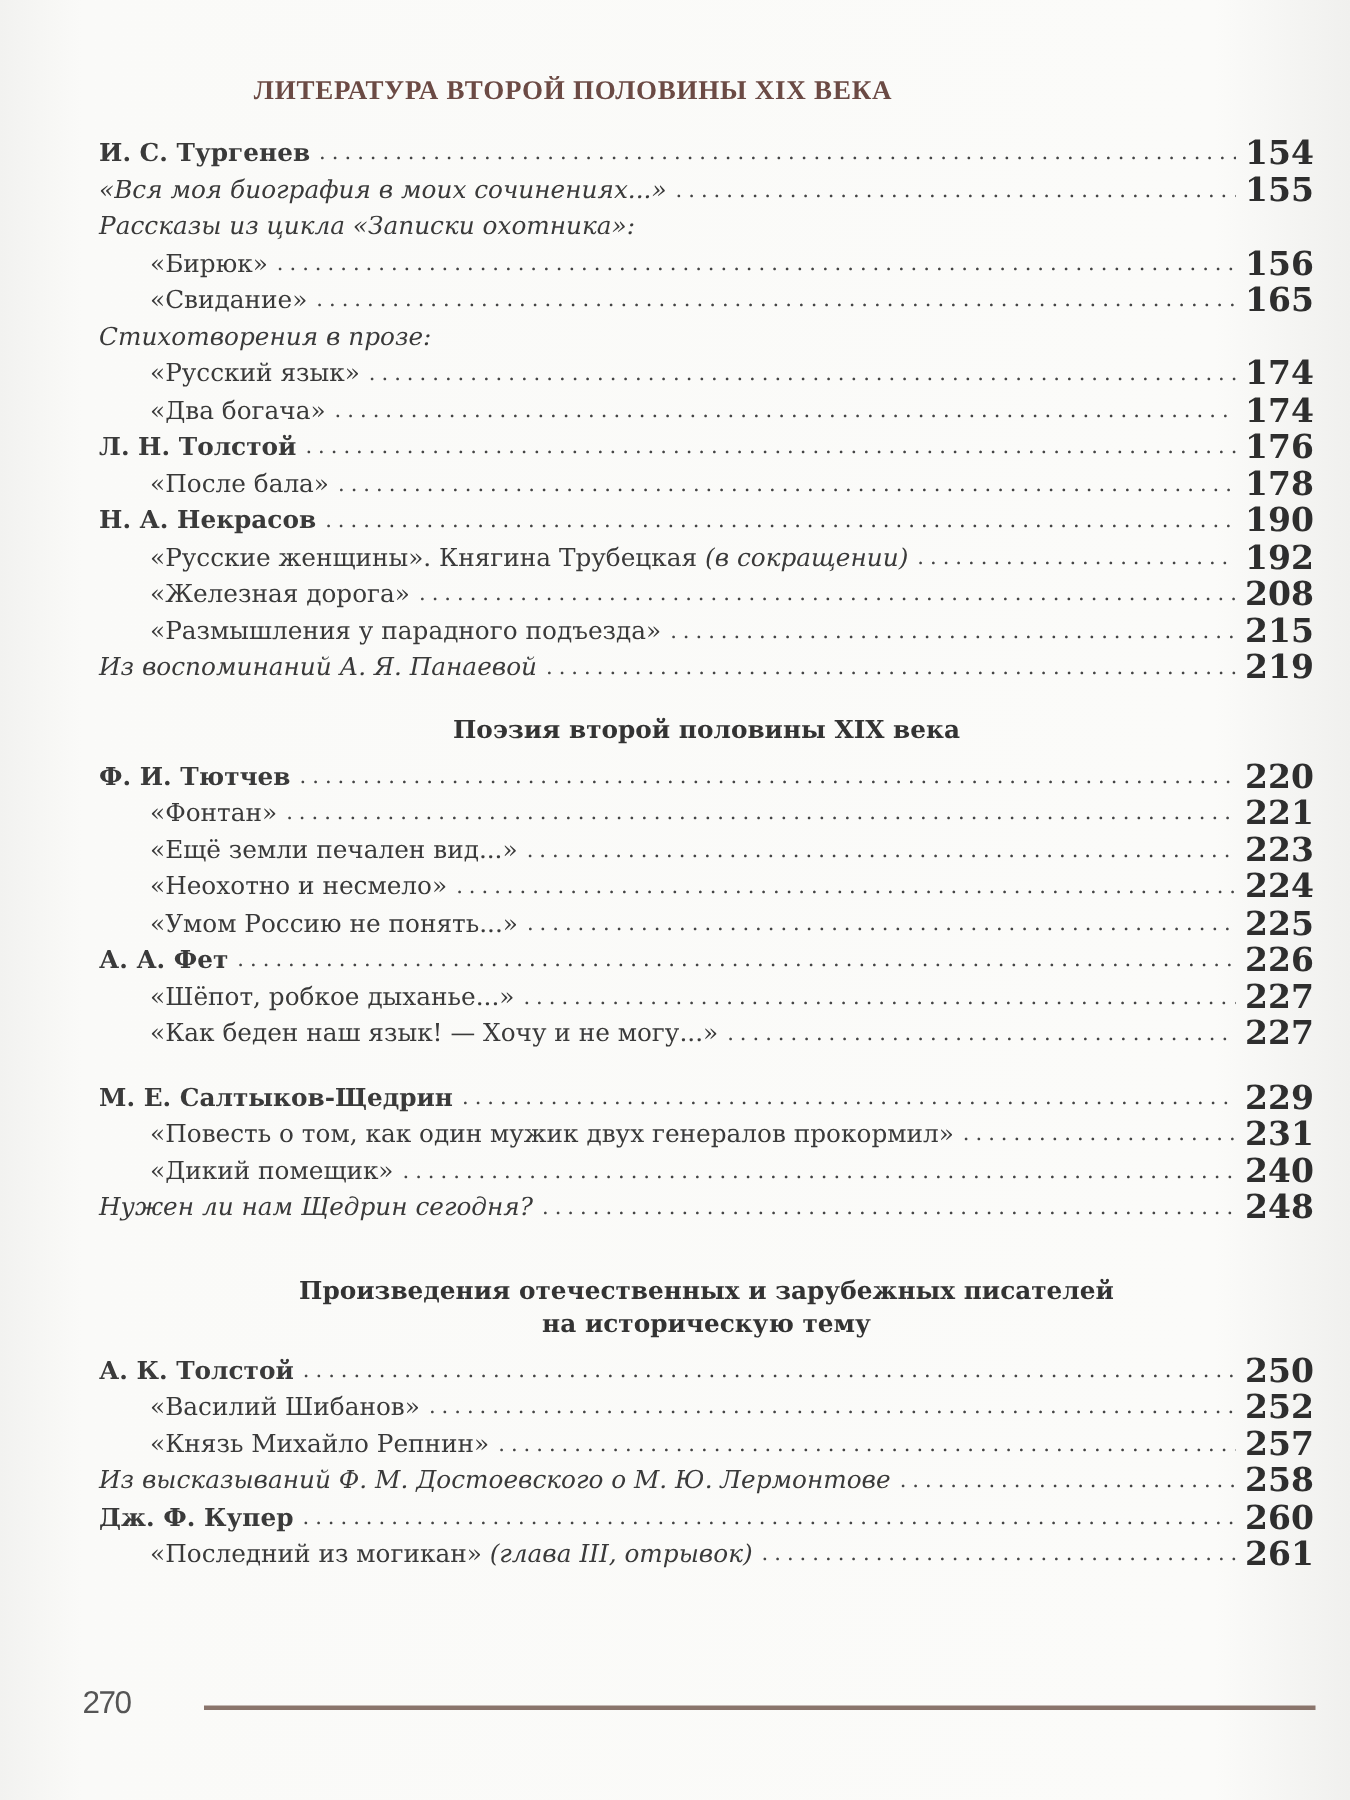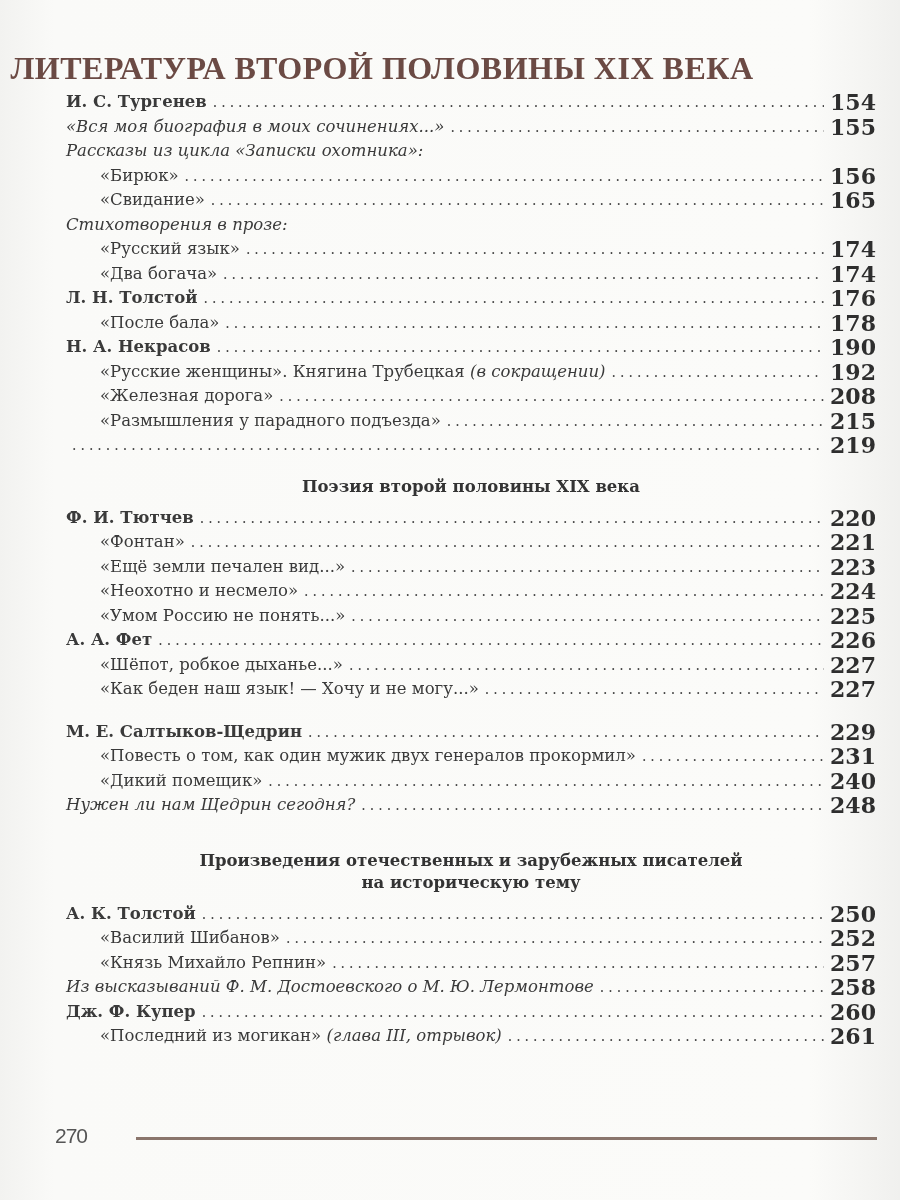--- a/index.html
+++ b/index.html
@@ -10,21 +10,21 @@
       color: #3a3a3a;
       position: relative;
     }
     .page {
       position: absolute; left: 0; top: 0; width: 900px; height: 1200px;
       background: linear-gradient(90deg, #f2f2f0 0%, #fafaf8 6%, #fbfbf9 90%, #f0f0ee 100%);
     }
     .title {
       position: absolute; left: 0; top: 50px; width: 764px; text-align: center;
       font-family: "Liberation Serif", serif; font-weight: bold;
-      font-size: 32px; letter-spacing: 0.5px; color: #6b4a44;
+      font-size: 18px; letter-spacing: 0.5px; color: #6b4a44;
     }
     .toc { position: absolute; left: 66px; top: 90px; width: 810px; }
     .row {
       display: flex; align-items: flex-start; height: 24.5px; line-height: 24.5px;
       font-size: 16.5px; white-space: nowrap;
     }
     .row.indent { padding-left: 34px; }
     .row .label { flex: 0 0 auto; }
     .row .dots {
       flex: 1 1 auto; overflow: hidden; margin: 0 6px; letter-spacing: 4px;
@@ -115,20 +115,21 @@
           <span class="label"><span>«Железная дорога»</span></span>
           <span class="dots"></span>
           <span class="page-num">208</span>
         </div>
         <div class="row indent">
           <span class="label"><span>«Размышления у парадного подъезда»</span></span>
           <span class="dots"></span>
           <span class="page-num">215</span>
         </div>
         <div class="row">
+          <span class="label italic"><span>Из воспоминаний А. Я. Панаевой</span></span>
           <span class="dots"></span>
           <span class="page-num">219</span>
         </div>
       </div>
       <div style="margin-top: 18px;">
         <div class="sec-head" style="margin-bottom: 8px;">
           <div>Поэзия второй половины XIX века</div>
         </div>
         <div class="row">
           <span class="label bold"><span>Ф. И. Тютчев</span></span>

